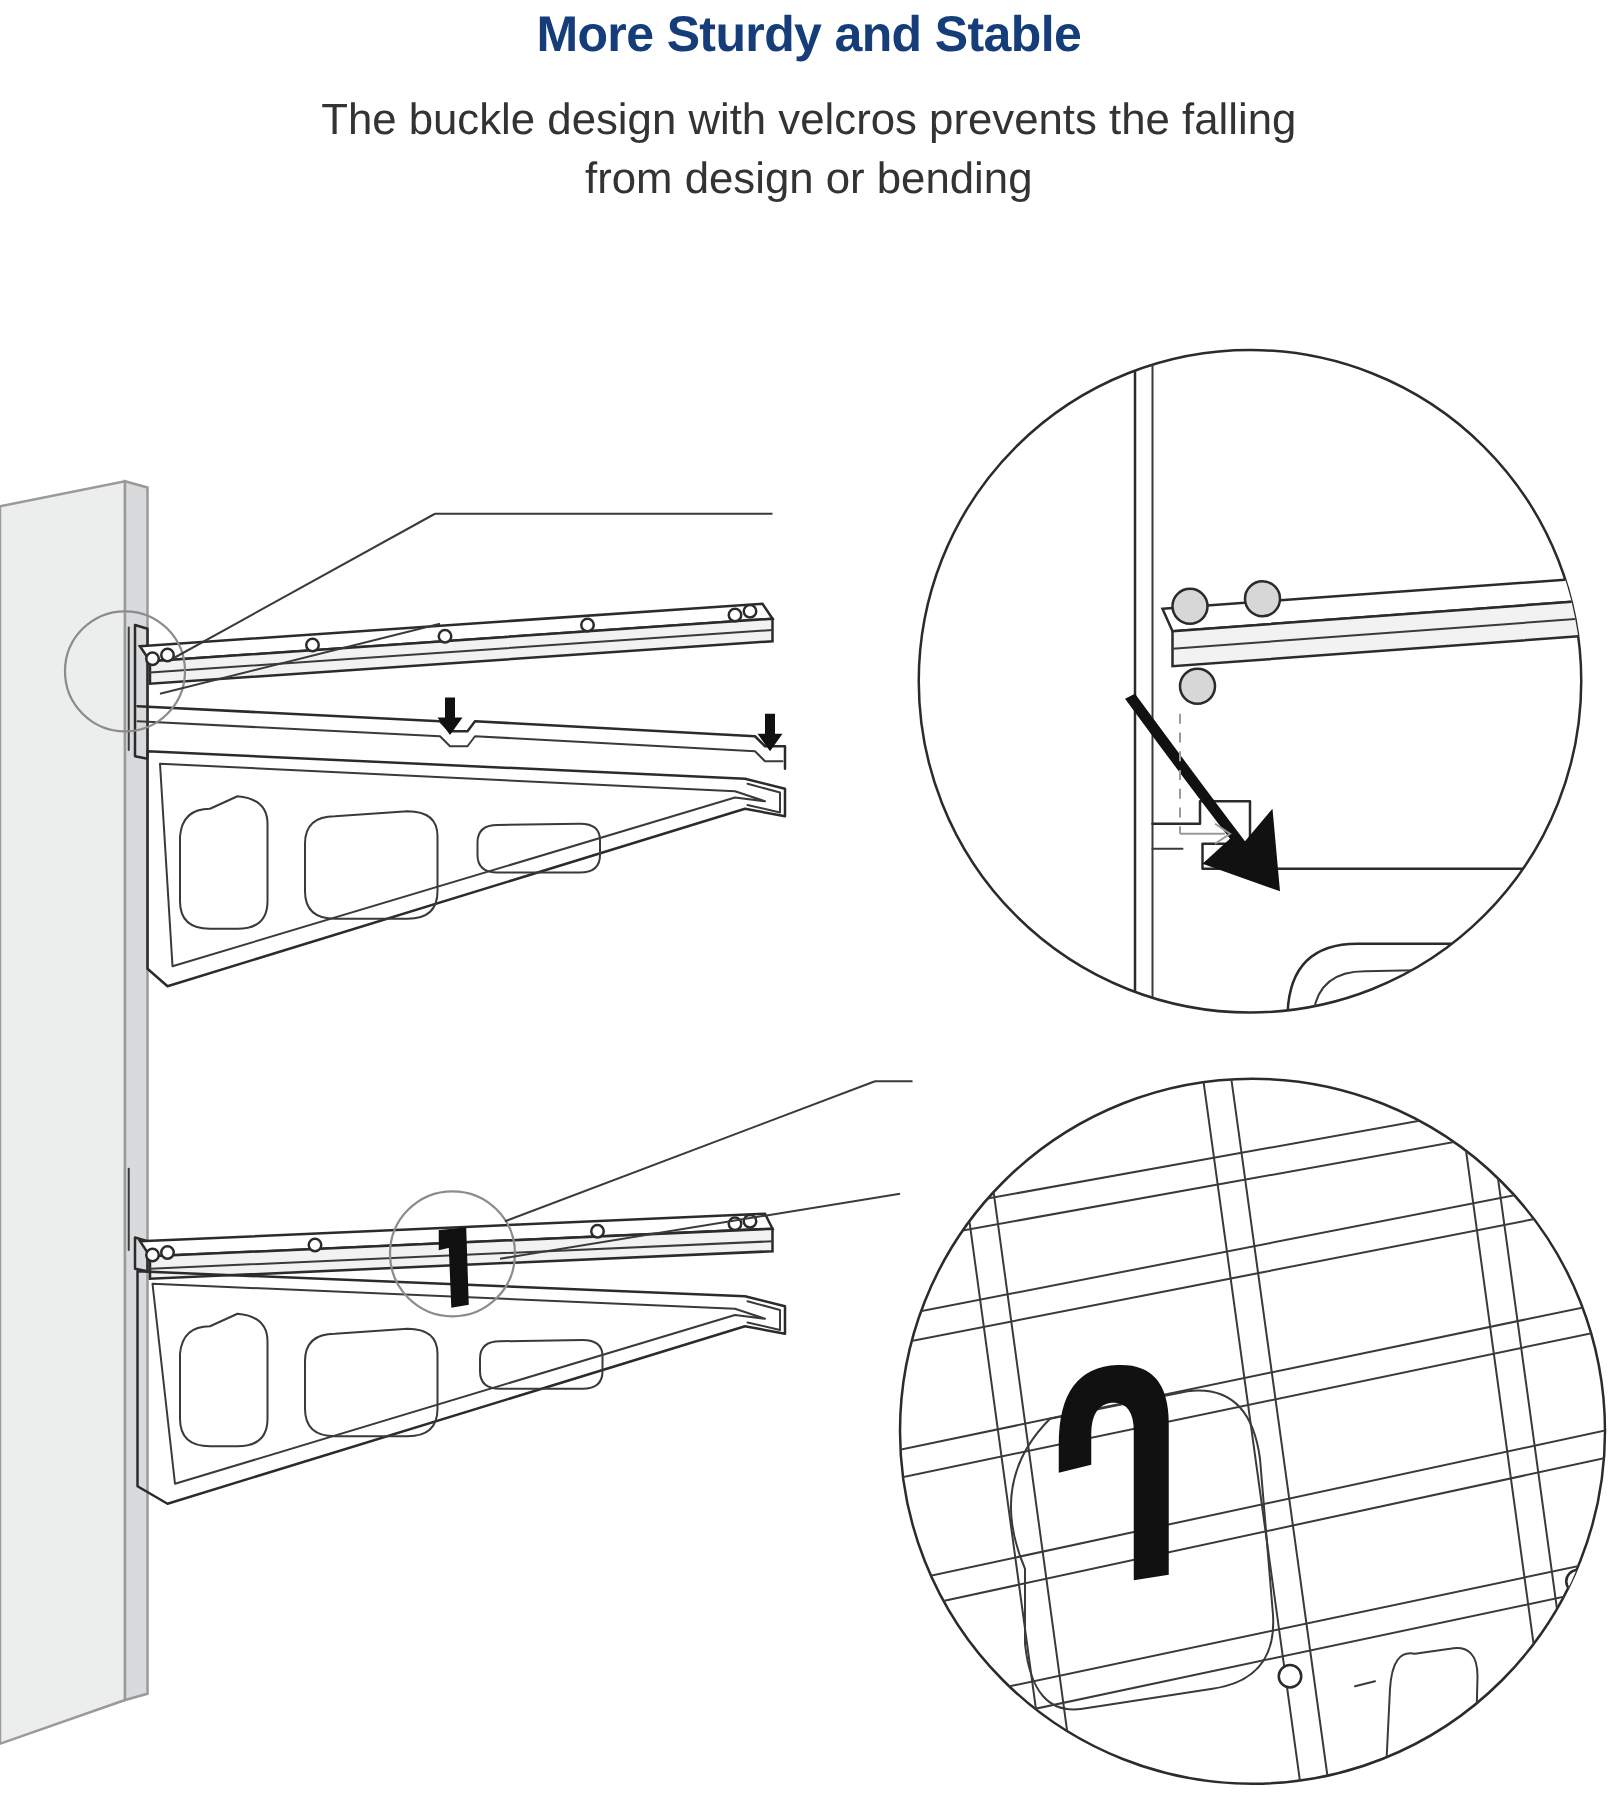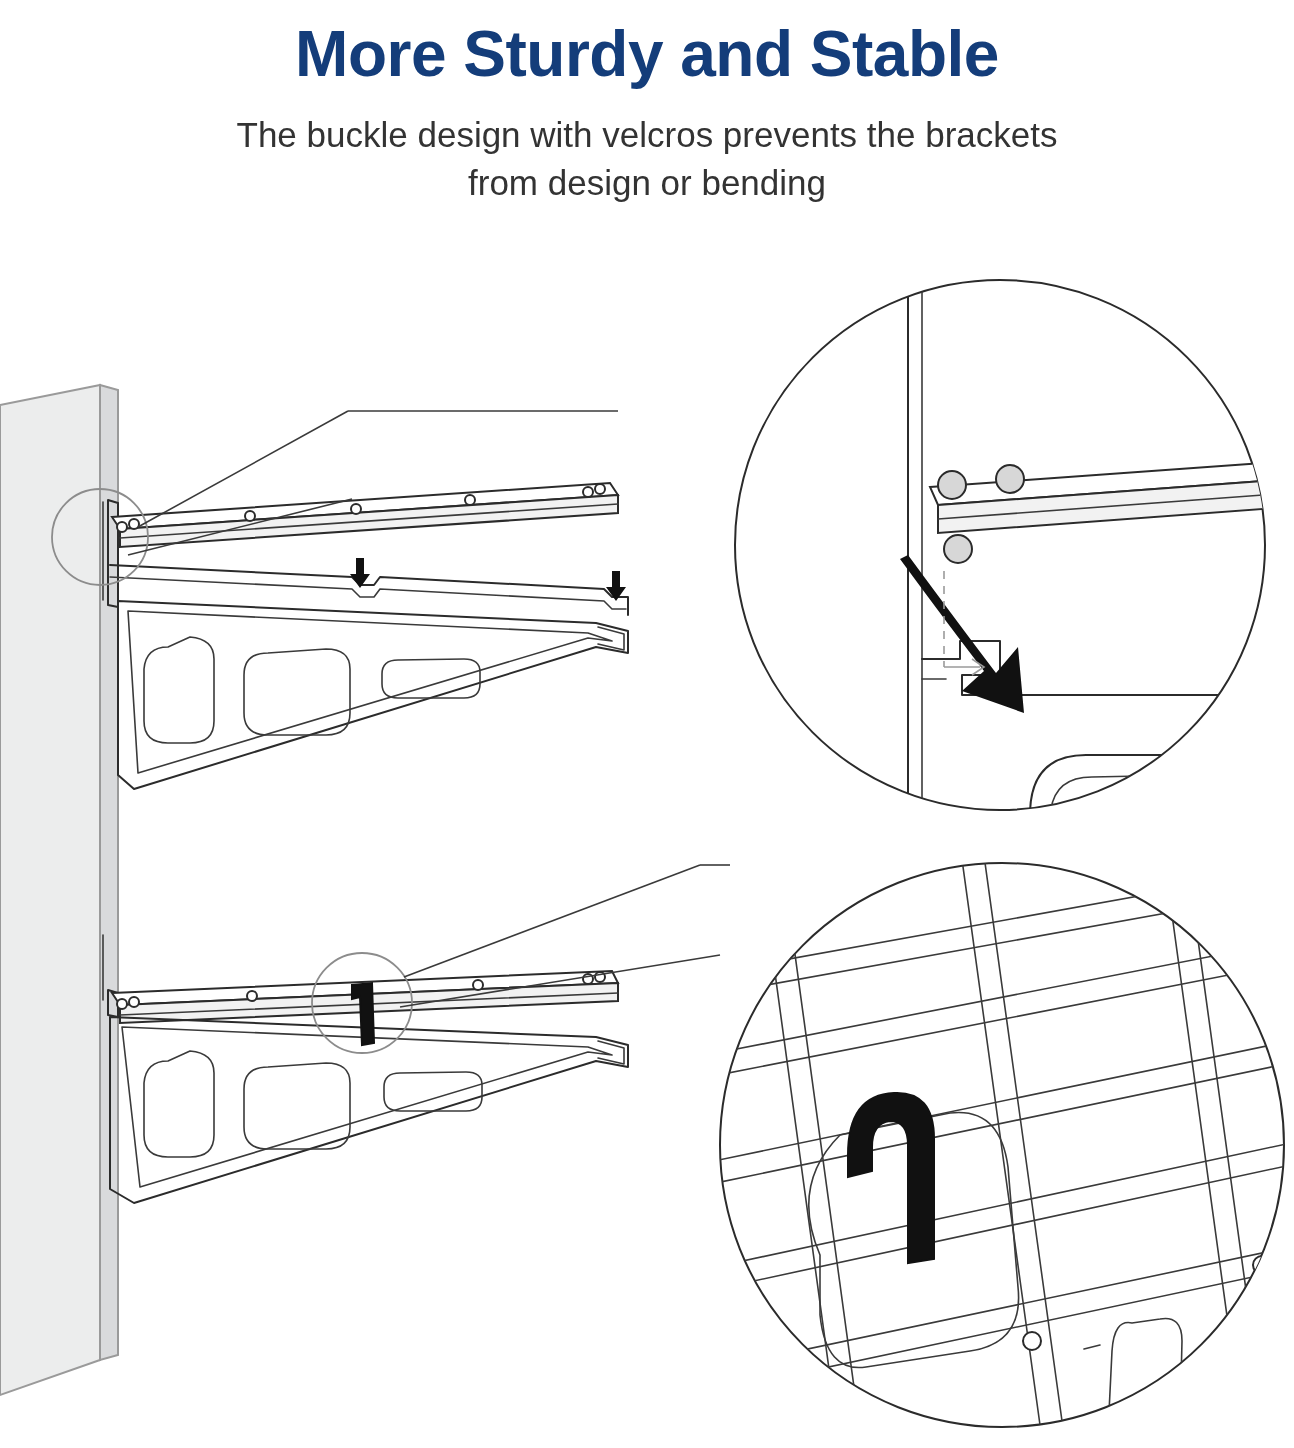--- a/index.html
+++ b/index.html
@@ -18,26 +18,26 @@
   .page {
     width: 1294px;
     height: 1448px;
     position: relative;
   }
   .header {
     text-align: center;
     padding-top: 6px;
   }
   .title {
-    font-size: 64px;
+    font-size: 40px;
     font-weight: bold;
     color: #143d7a;
     letter-spacing: -0.5px;
     line-height: 1.1;
-    margin: 13px;
+    margin: 0;
   }
   .subtitle {
     font-size: 35px;
     font-weight: normal;
     color: #333333;
     line-height: 1.35;
     margin: 22px auto 0 auto;
     max-width: 1180px;
   }
   .figure-wrap {
@@ -127,21 +127,21 @@
   }
 </style>
 </head>
 <body>
 
 <div class="page">
 
   <div class="header">
     <h1 class="title">More Sturdy and Stable</h1>
     <div class="subtitle">
-      <div>The buckle design with velcros prevents the brackets</div>
+      <div>The buckle design with velcros prevents the falling</div>
       <div>from design or bending</div>
     </div>
   </div>
 
   <div class="figure-wrap">
     <svg class="figure" width="1294" height="1193" viewBox="0 0 1294 1193" xmlns="http://www.w3.org/2000/svg">
 
       <g>
         <polygon class="wall-side" points="0,150 100,130 100,1105 0,1140"></polygon>
         <polygon class="wall" points="100,130 118,135 118,1100 100,1105"></polygon>

